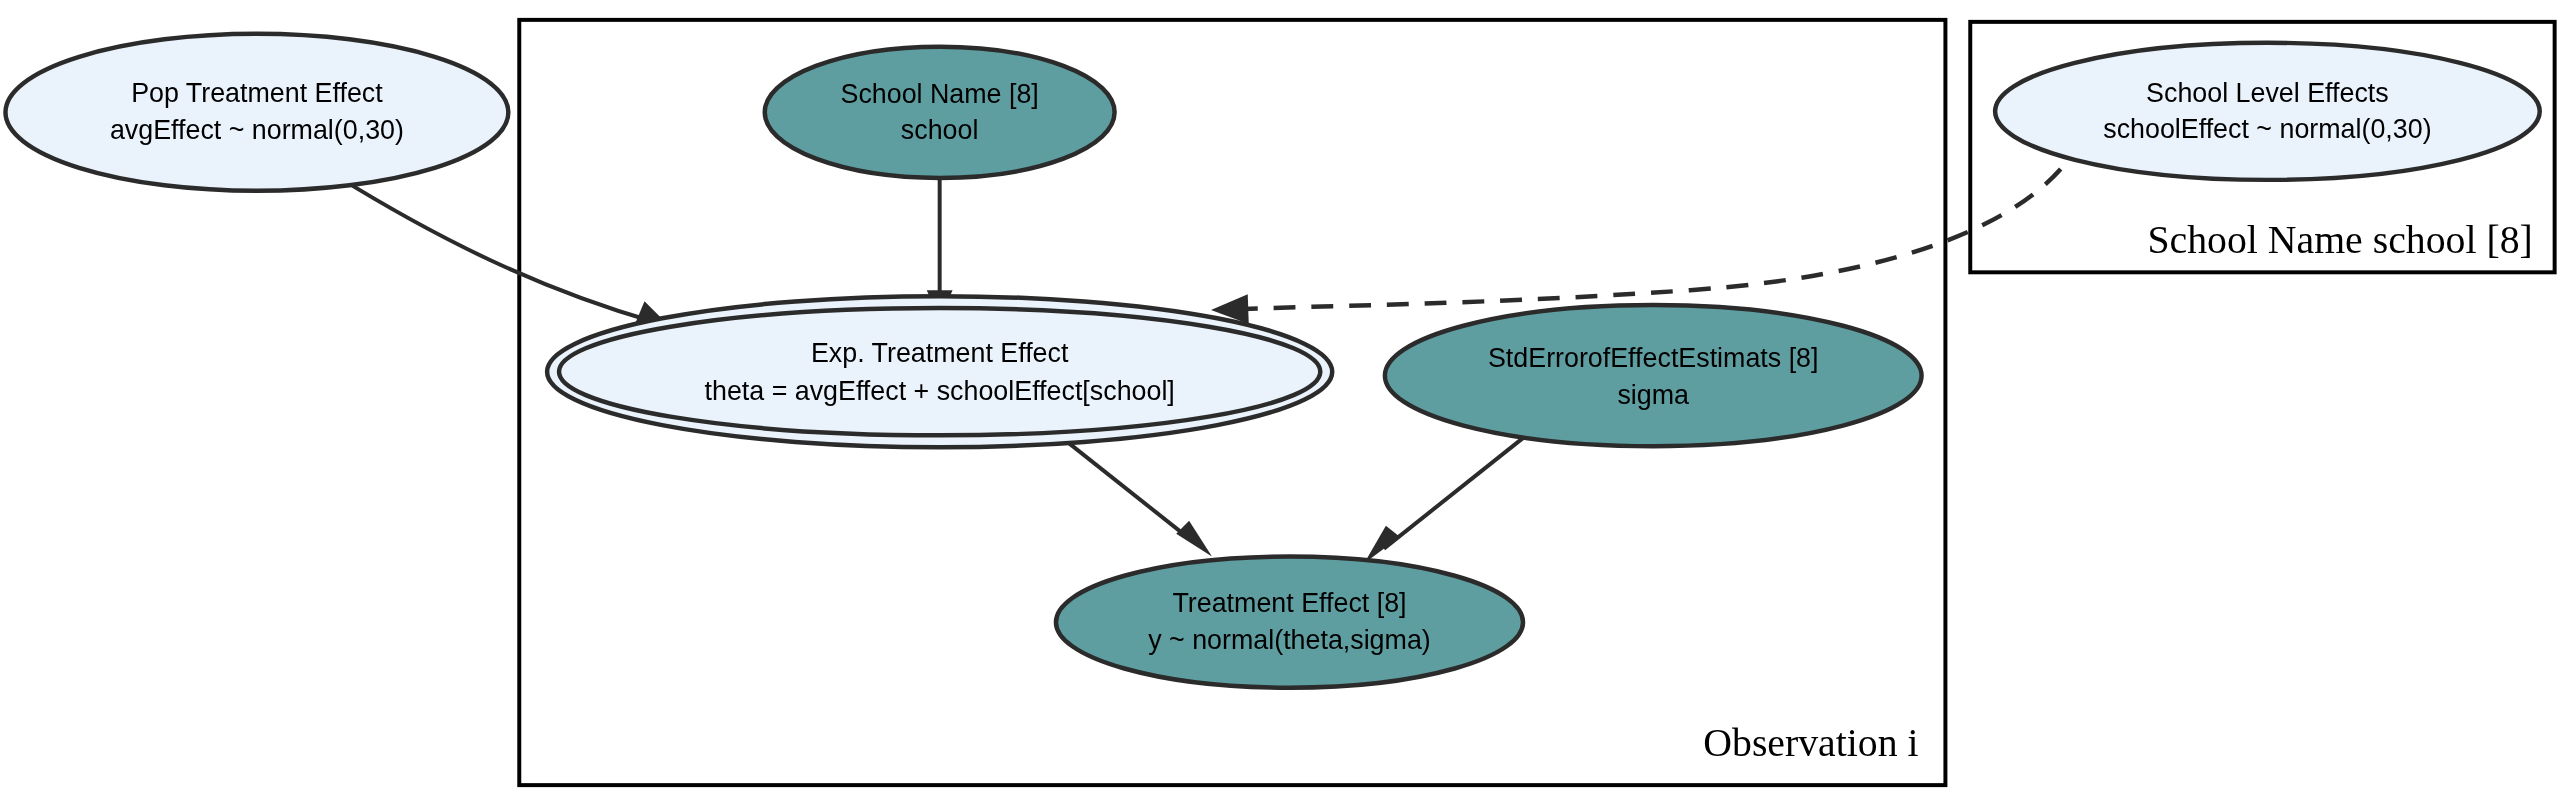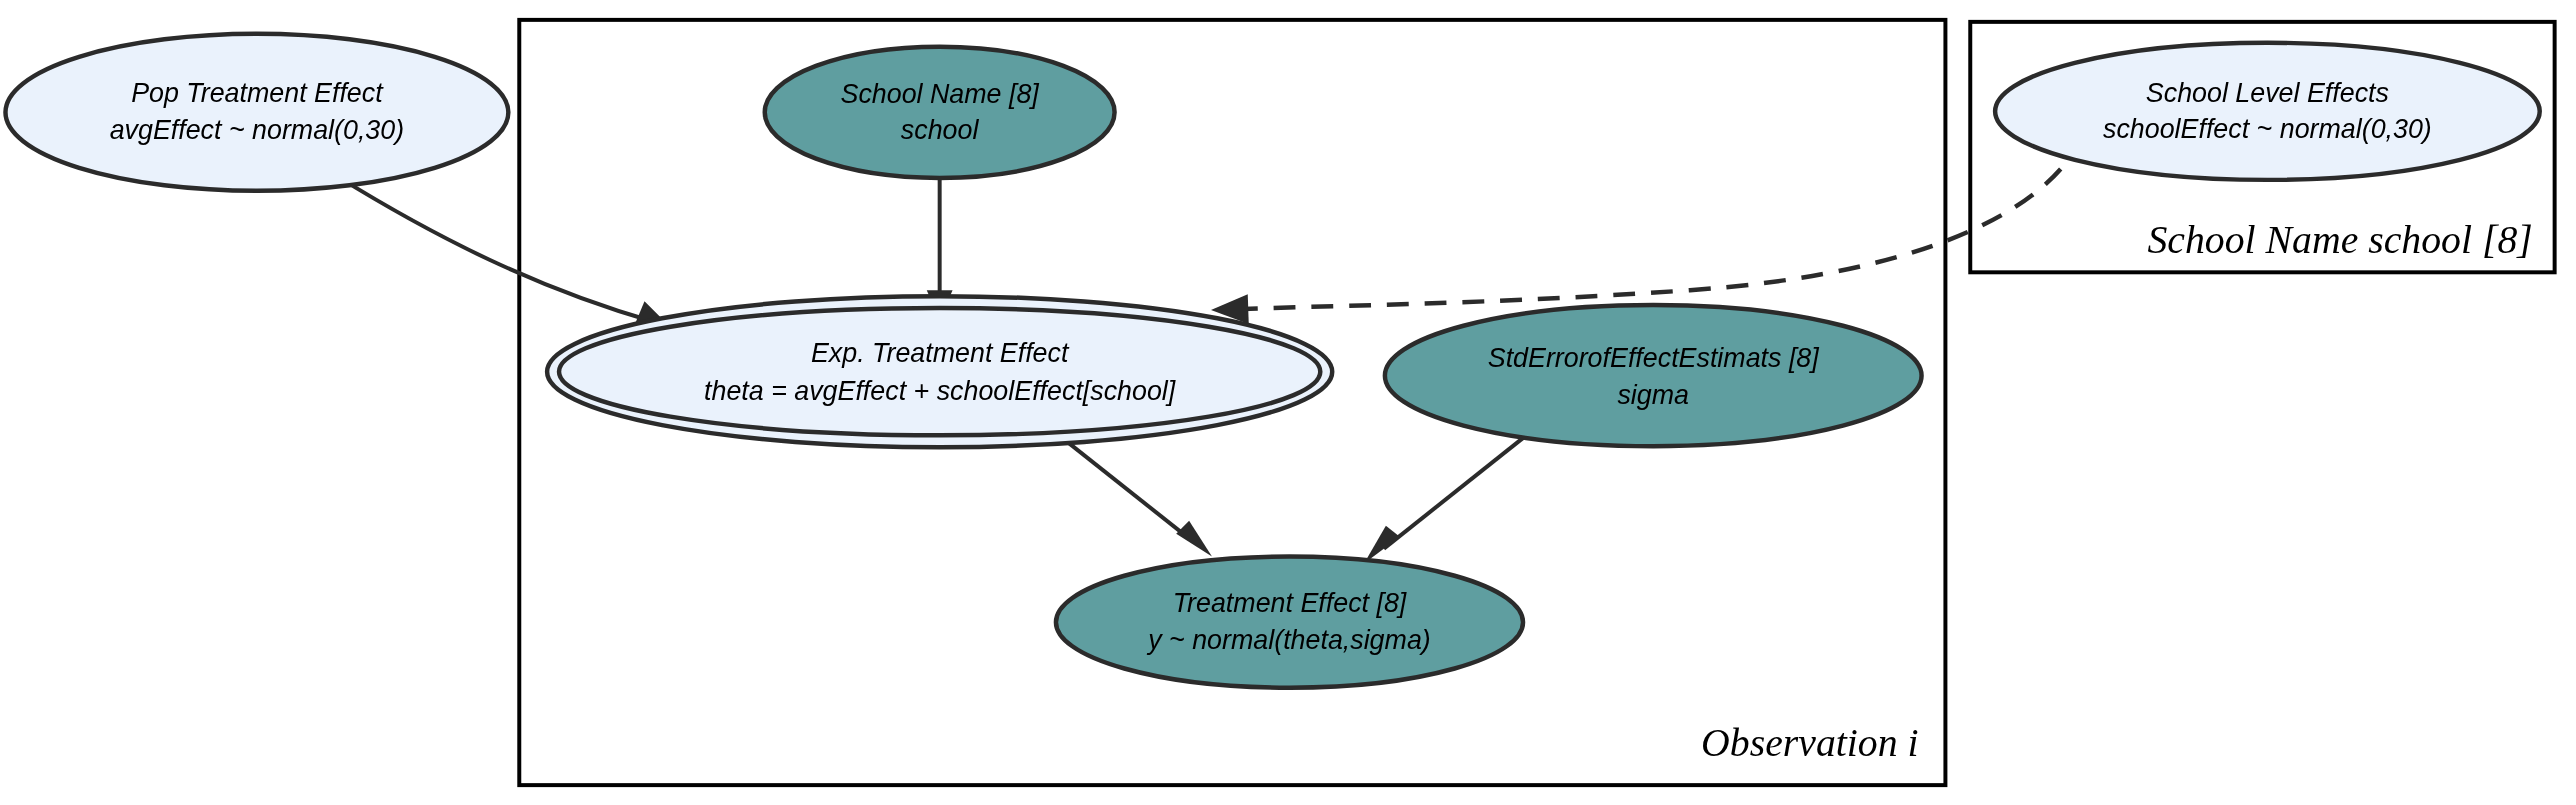--- a/index.html
+++ b/index.html
@@ -6,21 +6,20 @@
     margin: 0;
     padding: 0;
     background: #ffffff;
   }
   #canvas-wrap {
     position: relative;
     width: 2576px;
     height: 805px;
     background: #ffffff;
     overflow: hidden;
-    font-style: italic;
   }
   svg#diagram {
     display: block;
     width: 2576px;
     height: 805px;
   }
   .plate-rect {
     fill: none;
     stroke: #000000;
     stroke-width: 4;

